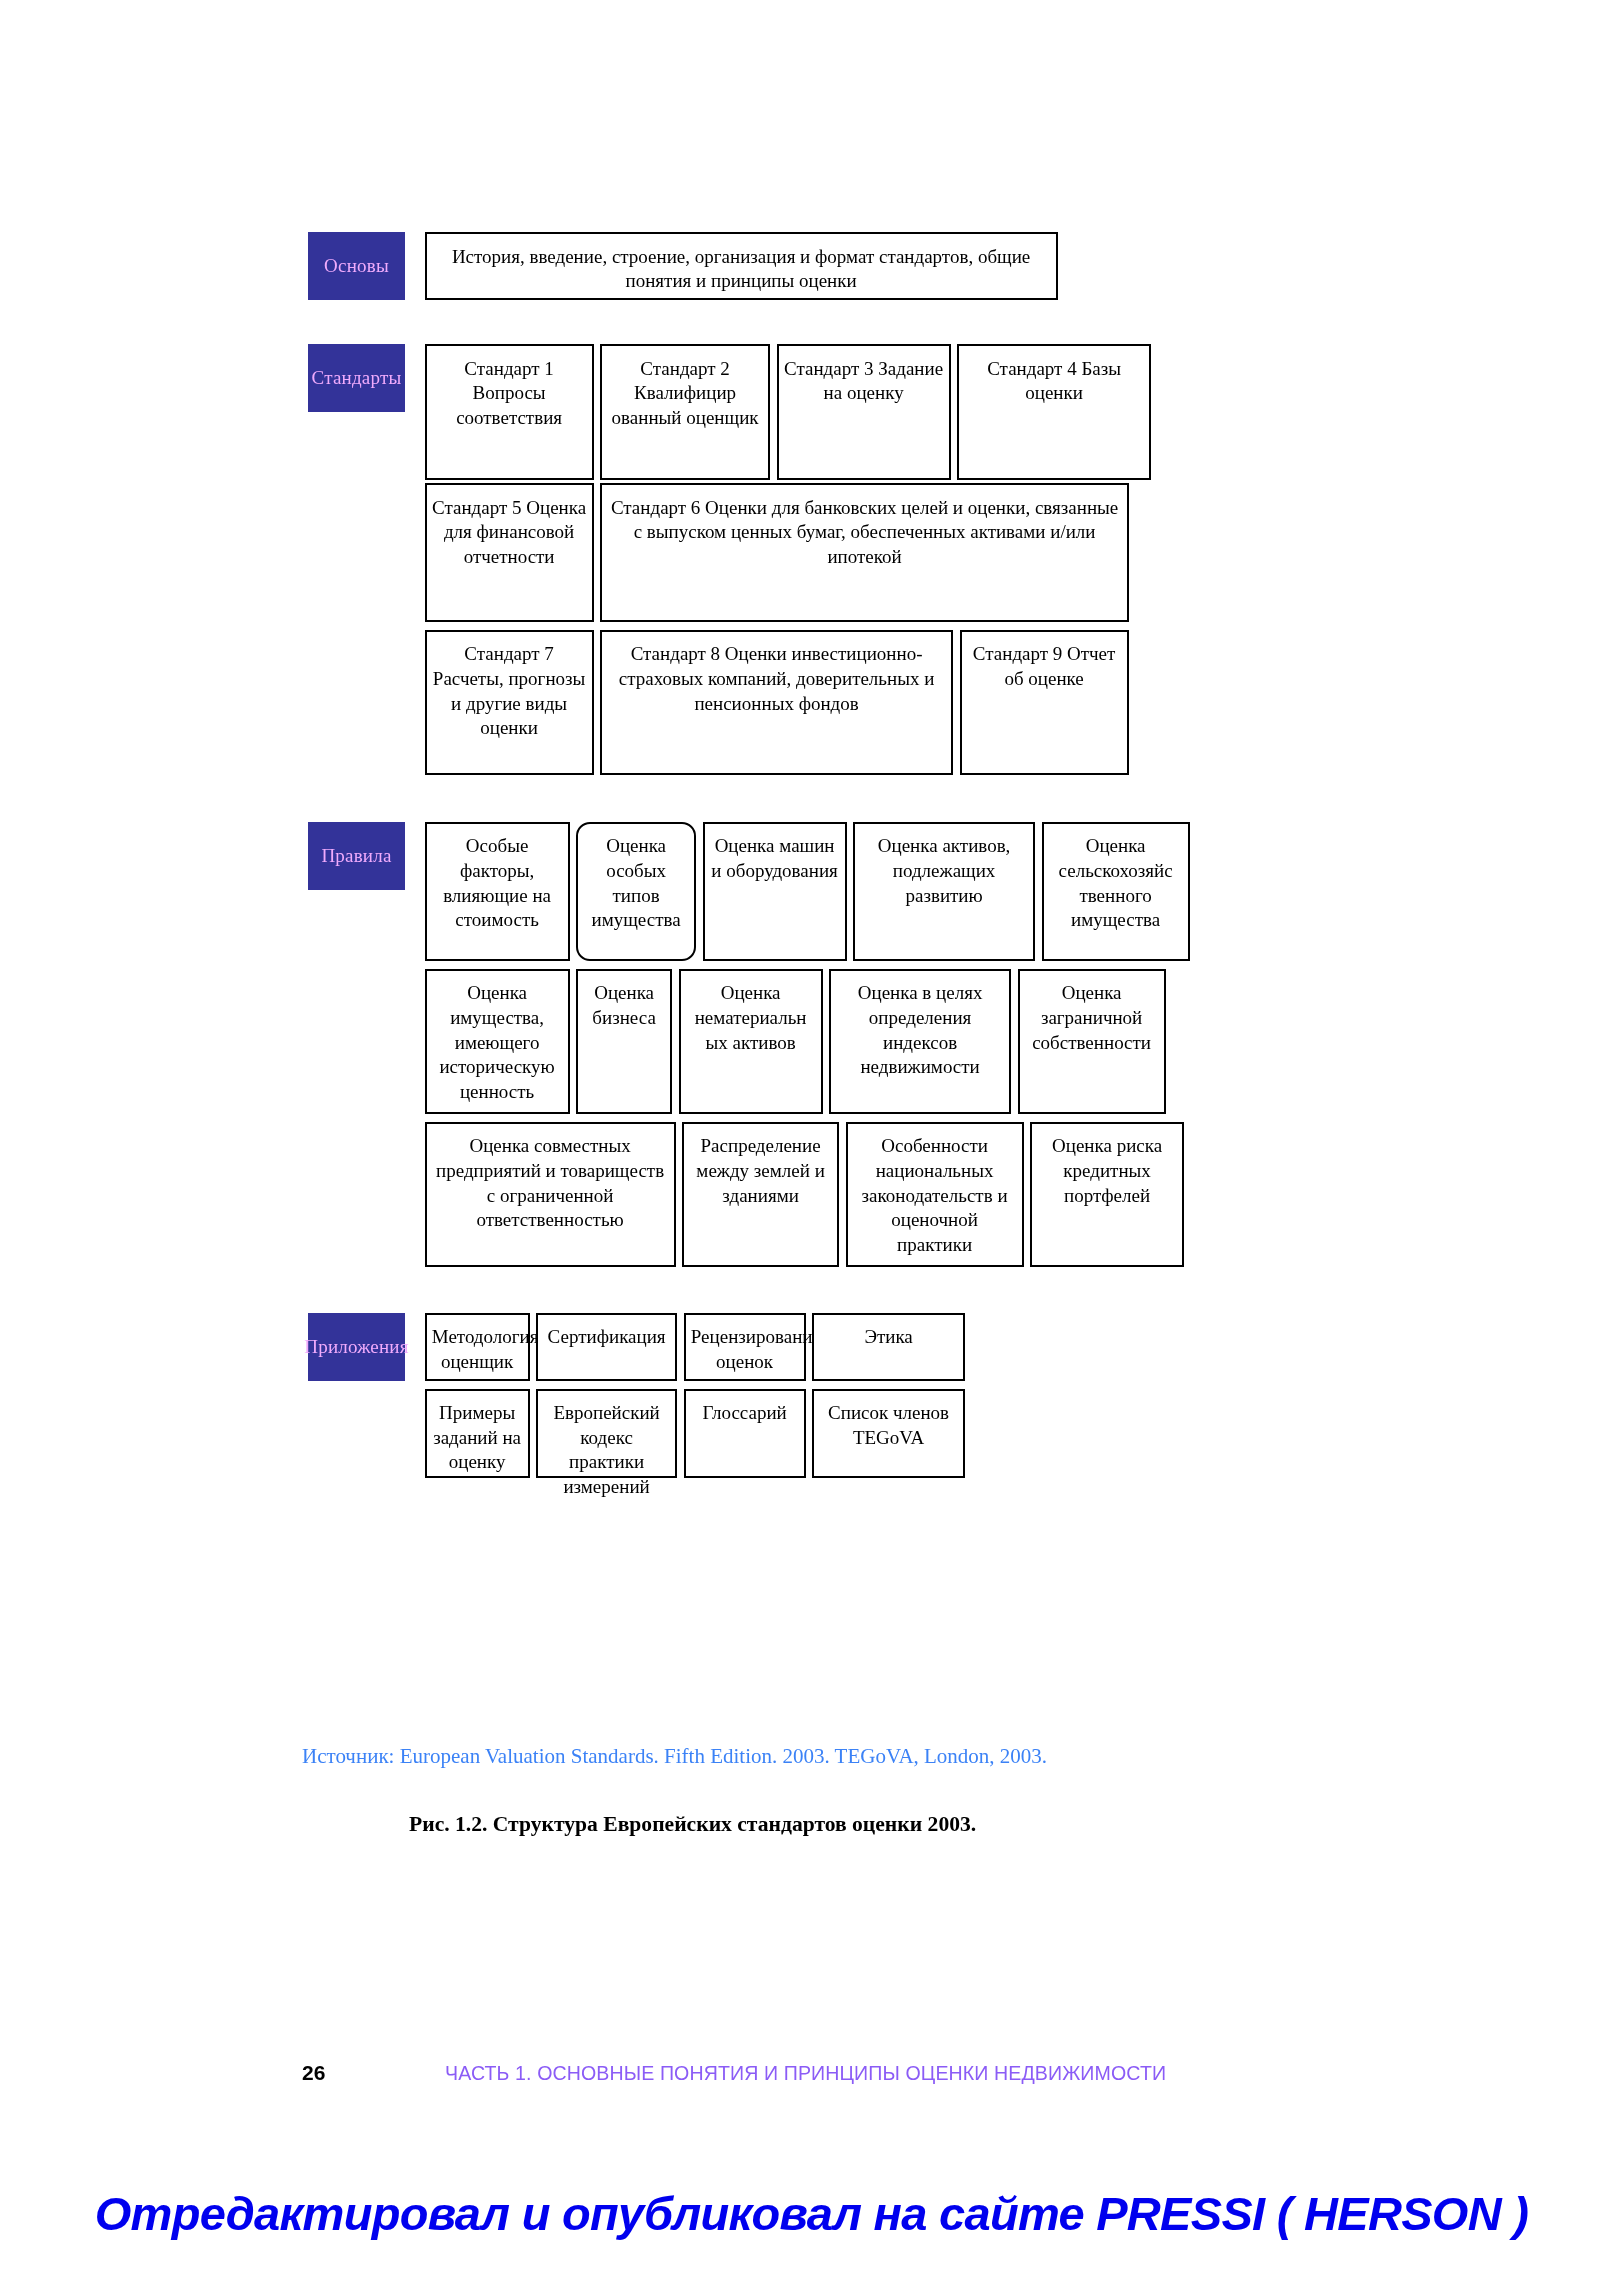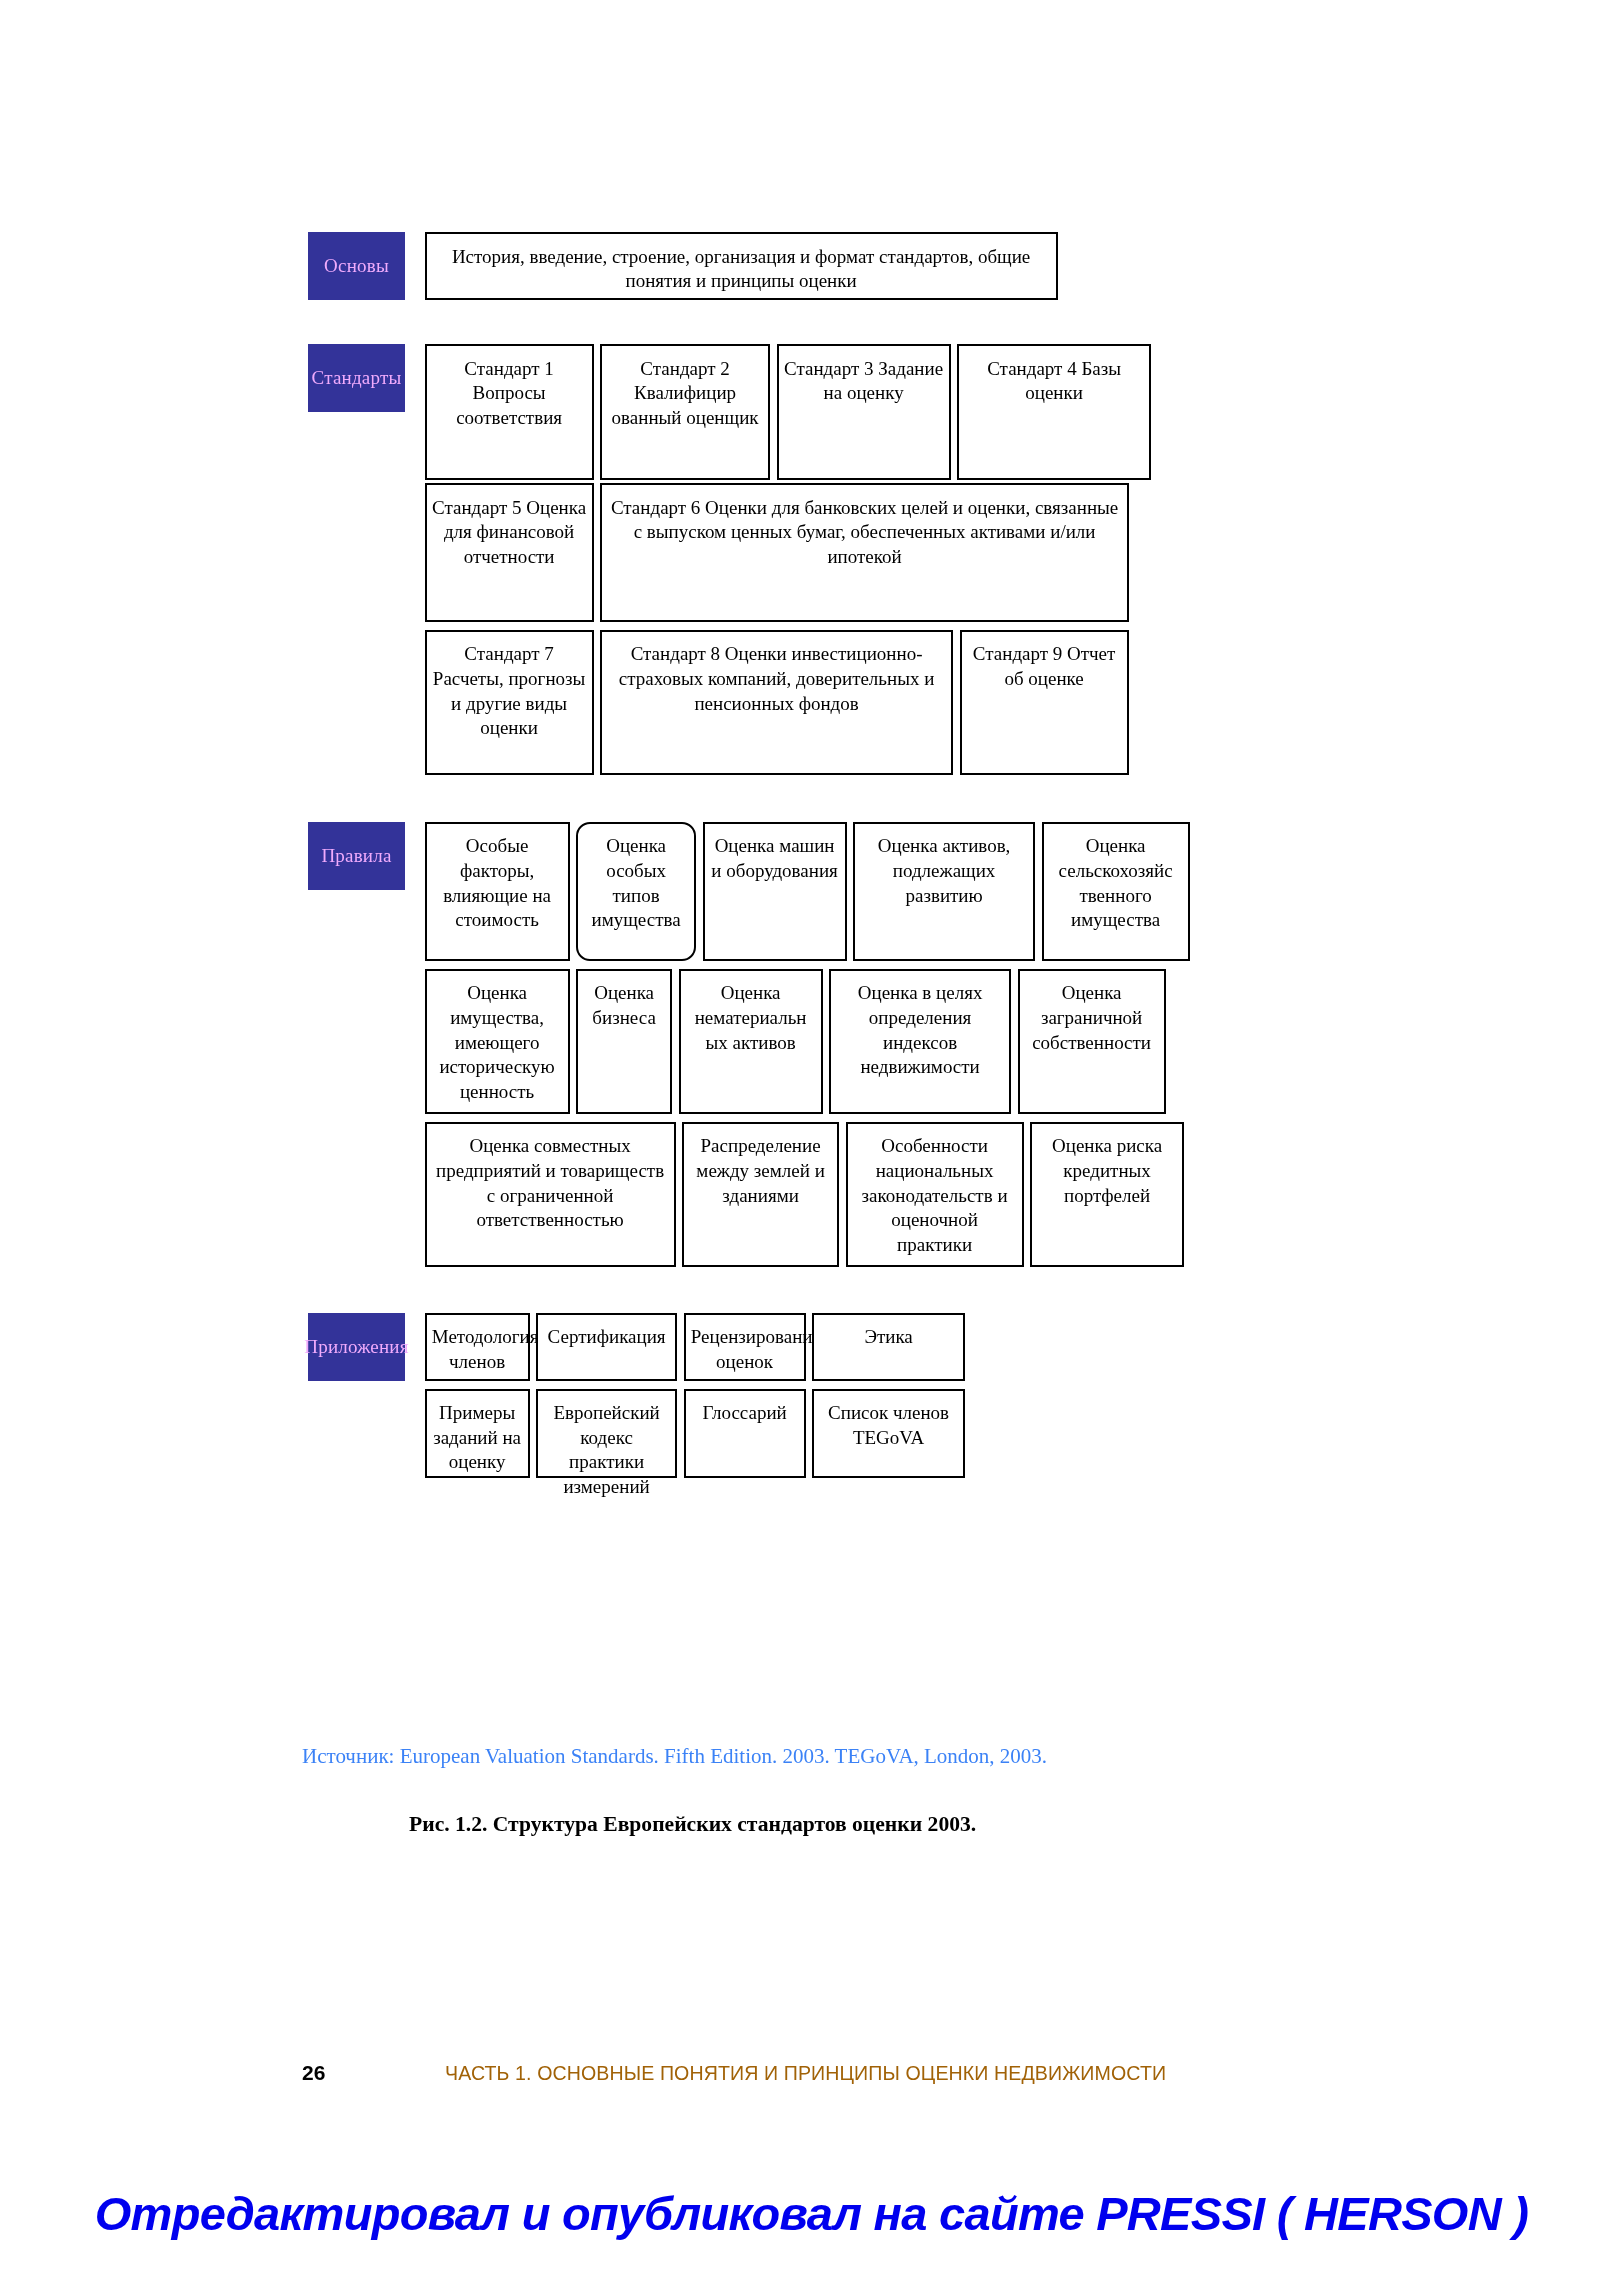--- a/index.html
+++ b/index.html
@@ -171,21 +171,21 @@
     font-family: "Liberation Sans", sans-serif;
     font-size: 21px;
     font-weight: bold;
     color: #000000;
     width: 143px;
     flex: 0 0 143px;
   }
   .footer-title {
     font-family: "Liberation Sans", sans-serif;
     font-size: 19.6px;
-    color: #a16207;
+    color: #8b5cf6;
     letter-spacing: 0.1px;
   }
 
   
   .banner {
     position: absolute;
     left: 0;
     top: 2186px;
     width: 1623px;
     text-align: center;
@@ -315,21 +315,21 @@
         </div>
       </div>
     </div>
 
     <div class="section s-appendix">
       <div class="row r1">
         <div class="label-cell">
           <div class="label-box">Приложения</div>
         </div>
         <div class="box b1">
-          <span>Методология членов</span>
+          <span>Методология оценщик</span>
         </div>
         <div class="box b2">
           <span>Сертификация</span>
         </div>
         <div class="box b3">
           <span>Рецензирование оценок</span>
         </div>
         <div class="box b4">
           <span>Этика</span>
         </div>

